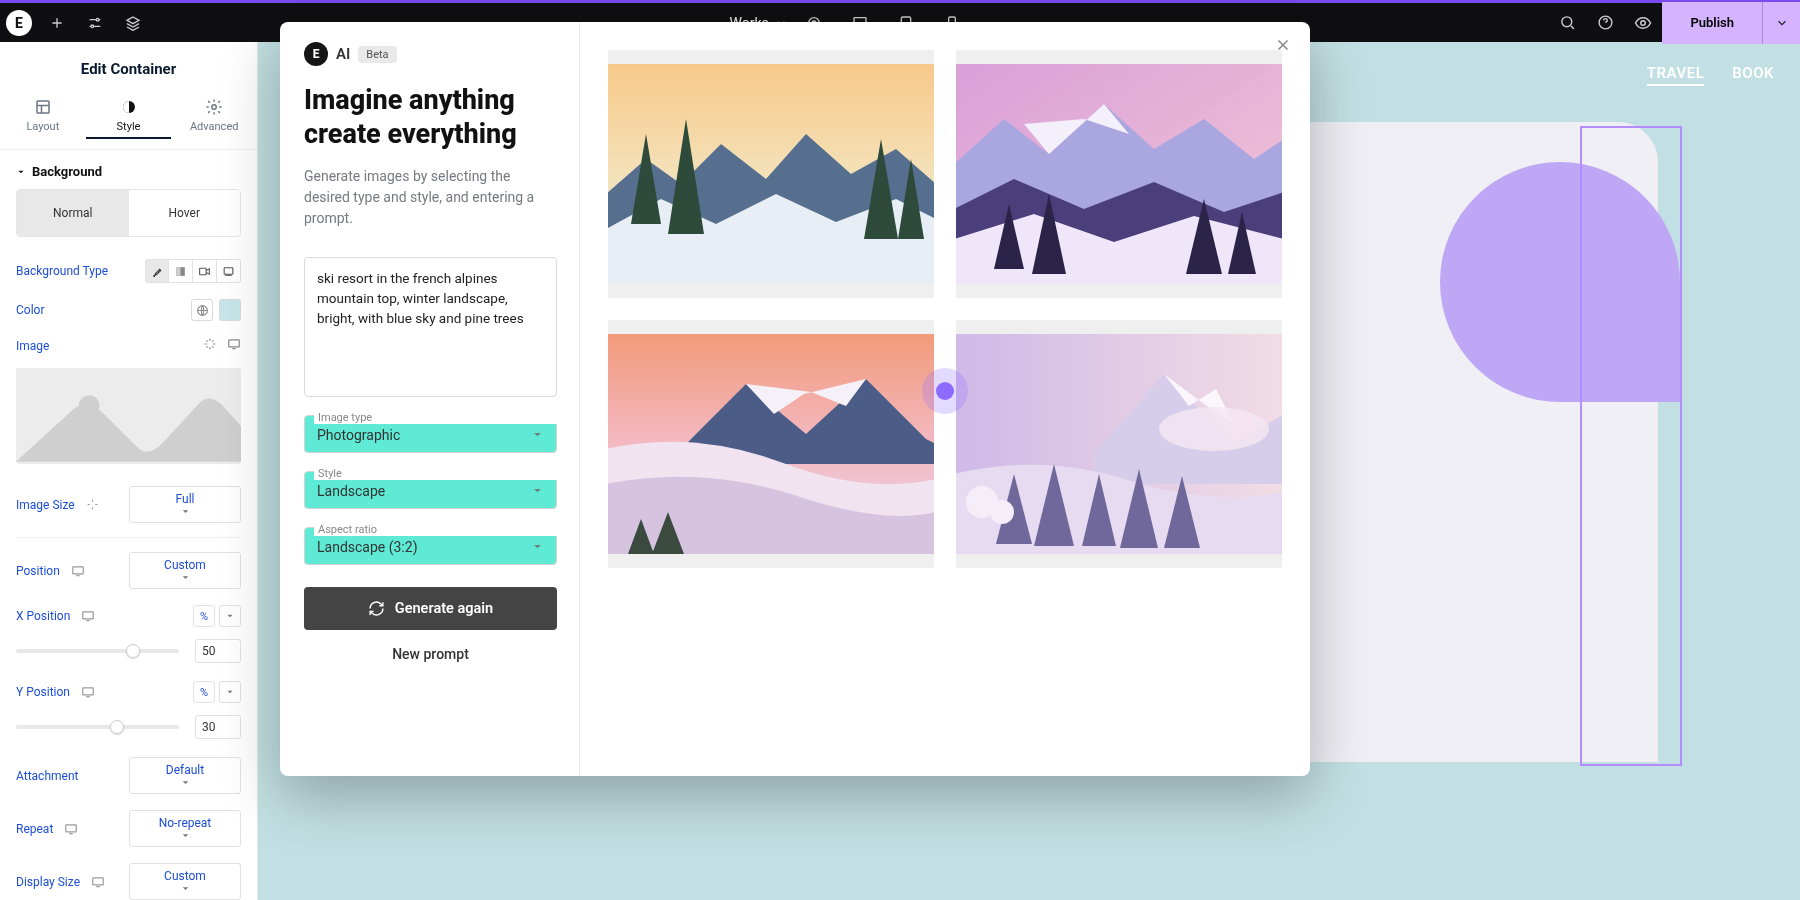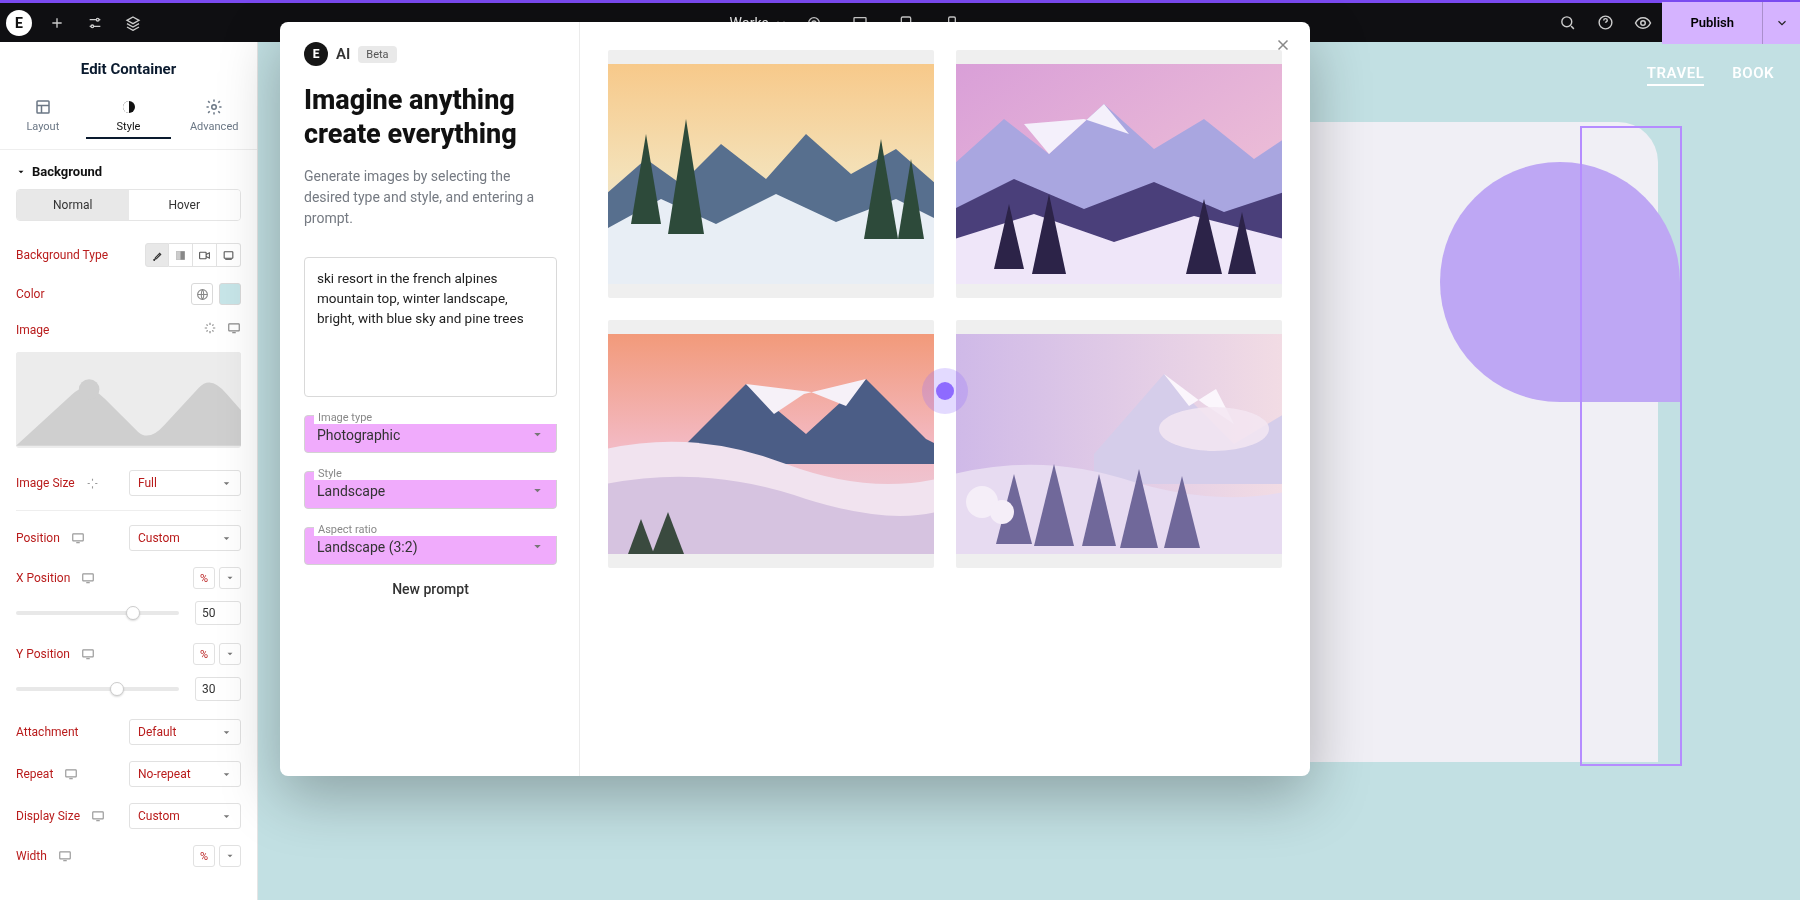--- a/index.html
+++ b/index.html
@@ -19,34 +19,34 @@
 
 .left-panel { position:absolute; top:42px; left:0; width:258px; bottom:0; background:#fff; border-right:1px solid #e5e5e5; overflow:auto; padding-bottom:40px;}
 .panel-title { text-align:center; font-weight:700; font-size:15px; color:#0a1a2e; padding:18px 8px 14px;}
 .tabs3 { display:flex; border-bottom:1px solid #eee;justify-content:space-between;}
 .tab3 { flex:1; text-align:center; padding:6px 0 10px; font-size:11px; color:#6b7785; cursor:pointer;}
 .tab3 svg { display:block; margin:0 auto 4px;}
 .tab3.active { color:#111;}
 .tab-underline { height:2px; background:#0a1a2e; margin-top:4px;}
 .section-row { padding:14px 16px 10px; font-weight:700; font-size:13px; color:#111; display:flex; align-items:center; gap:6px;}
 .seg2 { display:flex; margin:0 16px 14px; border:1px solid #e5e5e5; border-radius:4px; overflow:hidden;}
-.seg2 .seg { flex:1; text-align:center; padding:8px 0; font-size:12px; cursor:pointer; background:#fff;}
+.seg2 .seg { flex:1; text-align:center; padding:16px 0; font-size:12px; cursor:pointer; background:#fff;}
 .seg2 .seg.active { background:#e8e8e8;}
-.prop-row { display:flex; align-items:center; justify-content:space-between; padding:8px 16px; font-size:12px; color:#b91c1c;}
+.prop-row { display:flex; align-items:center; justify-content:space-between; padding:8px 16px; font-size:12px; color:#1d4ed8;}
 .bg-type-icons { display:flex; gap:0;}
 .bg-type-icons .tic { width:24px; height:24px; display:flex; align-items:center; justify-content:center; border:1px solid #e1e1e1; border-left:none; cursor:pointer; background:#fff;}
 .bg-type-icons .tic:first-child { border-left:1px solid #e1e1e1; border-radius:3px 0 0 3px;}
 .bg-type-icons .tic:last-child { border-radius:0 3px 3px 0;}
 .bg-type-icons .tic.active { background:#e8e8e8;}
 .color-dots { display:flex; gap:6px; align-items:center;}
 .color-dot { width:22px; height:22px; border:1px solid #d9d9d9; border-radius:3px; display:flex; align-items:center; justify-content:center;}
 .color-dot.teal { background:#c7e5e8;}
 .img-well { margin:6px 16px 14px; height:96px; background:#ececec; border-radius:3px; position:relative; overflow:hidden;}
 .img-well svg { position:absolute; inset:0; }
-.sel { width:112px; border:1px solid #e1e1e1; border-radius:3px; padding:5px 8px; background:#fff; display:flex; align-items:center; justify-content:space-between; font-size:12px; cursor:pointer;}
+.sel { width:112px; border:1px solid #e1e1e1; border-radius:3px; padding:5px 8px; background:#fff; display:flex; align-items:center; justify-content:space-between; font-size:12px; cursor:pointer;flex-direction:column;}
 .slider-wrap { padding:4px 16px 10px;}
 .slider-line { display:flex; align-items:center; gap:16px;}
 .track { flex:1; height:4px; background:#e8e8e8; border-radius:2px; position:relative;}
 .knob { position:absolute; top:50%; transform:translate(-50%,-50%); width:14px; height:14px; border-radius:50%; background:#fff; border:1px solid #ccc; box-shadow:0 1px 2px rgba(0,0,0,.15);}
 .slider-val { width:46px; border:1px solid #e1e1e1; border-radius:3px; padding:4px 6px; text-align:left; font-size:12px;}
 .unitsel { width:22px; height:22px; border:1px solid #e1e1e1; border-radius:3px; display:flex; align-items:center; justify-content:center; font-size:11px;}
 .dev-ic { width:20px; height:20px; display:inline-flex; align-items:center; justify-content:center; color:#999;}
 .mini-ic { cursor:pointer; color:#888; }
 .pr-label { display:flex; align-items:center; gap:8px; }
 hr.lp { border:none; border-top:1px solid #eee; margin:6px 16px; }
@@ -63,21 +63,21 @@
 .modal { position:absolute; left:280px; top:22px; width:1030px; height:754px; background:#fff; border-radius:8px; box-shadow:0 20px 60px rgba(0,0,0,.28); display:flex; overflow:hidden; z-index:50;}
 .modal-left { width:300px; border-right:1px solid #ebebeb; padding:22px 22px 22px 24px; display:flex; flex-direction:column;}
 .modal-head { display:flex; align-items:center; gap:8px; margin:-2px 0 18px;}
 .modal-head .ml-logo { width:24px; height:24px; border-radius:50%; background:#161616; color:#fff; display:flex; align-items:center; justify-content:center; font-weight:800; font-size:12px;}
 .modal-head .ml-ai { font-weight:600; font-size:15px;}
 .badge { background:#e9e9e9; padding:2px 8px; border-radius:4px; font-size:11px; color:#555;}
 .hero-h { font-size:27px; font-weight:800; color:#111; line-height:1.25; margin-bottom:14px;}
 .hero-p { color:#757a82; font-size:14px; line-height:1.5; margin-bottom:28px;}
 .prompt-ta { width:100%; height:140px; border:1px solid #d9d9d9; border-radius:4px; padding:10px 12px; font-size:13.5px; resize:none; line-height:1.5; color:#222;}
 .float-label { font-size:11px; color:#888; margin:14px 0 -9px 10px; background:#fff; padding:0 4px; position:relative; z-index:1; display:inline-block;}
-.dd { width:100%; border:1px solid #d2d2d2; border-radius:4px; padding:11px 12px 9px; display:flex; justify-content:space-between; align-items:center; font-size:14px; cursor:pointer; background:#f0abfc;}
+.dd { width:100%; border:1px solid #d2d2d2; border-radius:4px; padding:11px 12px 9px; display:flex; justify-content:space-between; align-items:center; font-size:14px; cursor:pointer; background:#5eead4;}
 .big-btn { margin-top:22px; width:100%; background:#444; color:#fff; padding:13px 0; border:none; border-radius:4px; font-size:14.5px; font-weight:600; display:flex; align-items:center; justify-content:center; gap:10px; cursor:pointer;}
 .link-btn { margin-top:16px; text-align:center; font-size:14px; color:#333; font-weight:500; cursor:pointer;}
 .modal-right { flex:1; position:relative; padding:28px 28px; overflow:auto;}
 .close-x { position:absolute; right:18px; top:14px; cursor:pointer; color:#888;}
 .grid { display:grid; grid-template-columns:1fr 1fr; gap:22px;}
 .card { background:#efefef; border-radius:2px; cursor:pointer; overflow:hidden;}
 .card-img { margin:14px 0; height:220px; }
 .card-img svg { display:block; width:100%; height:100%; }
 .pulse-dot { position:absolute; left:50%; top:49%; transform:translate(-50%,-50%); width:46px; height:46px; border-radius:50%; background:rgba(143,108,255,.25); display:flex; align-items:center; justify-content:center;}
 .pulse-dot::after { content:""; width:18px; height:18px; border-radius:50%; background:#8e6bff;}
@@ -462,20 +462,26 @@
       </div>
 
     <span class="float-label">Aspect ratio</span>
     <div class="dd">
         <span>Landscape (3:2)</span>
         <svg width="13" height="13" viewBox="0 0 24 24" fill="#777">
           <path d="M6 9l6 6 6-6z"></path>
         </svg>
       </div>
 
+    <button class="big-btn">
+      <svg width="17" height="17" viewBox="0 0 24 24" fill="none" stroke="#fff" stroke-width="2">
+          <path d="M3 12a9 9 0 0115-6.7L21 8M21 3v5h-5M21 12a9 9 0 01-15 6.7L3 16M3 21v-5h5"></path>
+        </svg>
+      <span>Generate again</span>
+    </button>
     <div class="link-btn">New prompt</div>
   </div>
 
   <div class="modal-right">
     <div class="close-x"><svg width="18" height="18" viewBox="0 0 24 24" fill="none" stroke="#888" stroke-width="2">
           <path d="M6 6l12 12M18 6L6 18"></path>
         </svg></div>
     <div class="grid">
 
       <div class="card">

